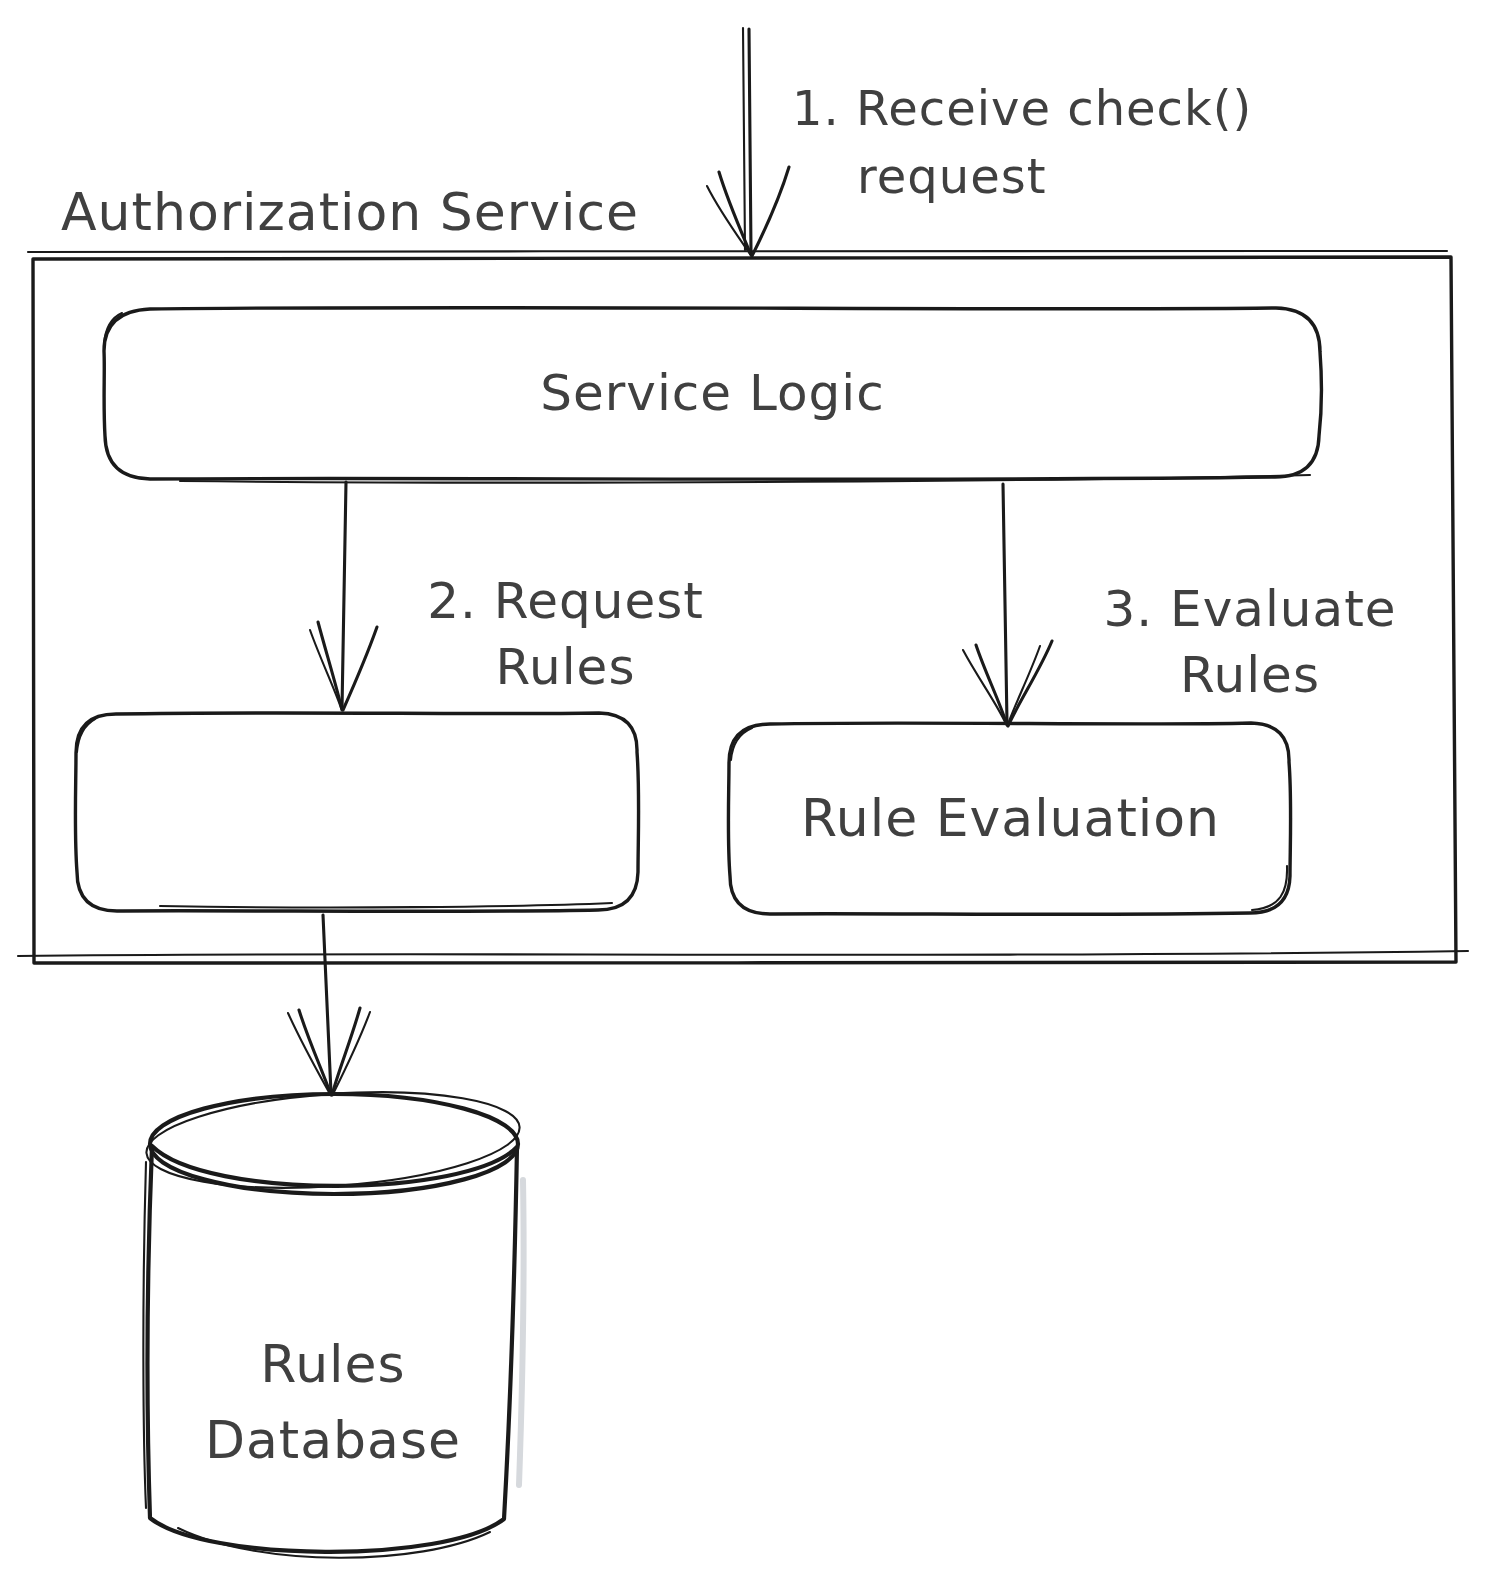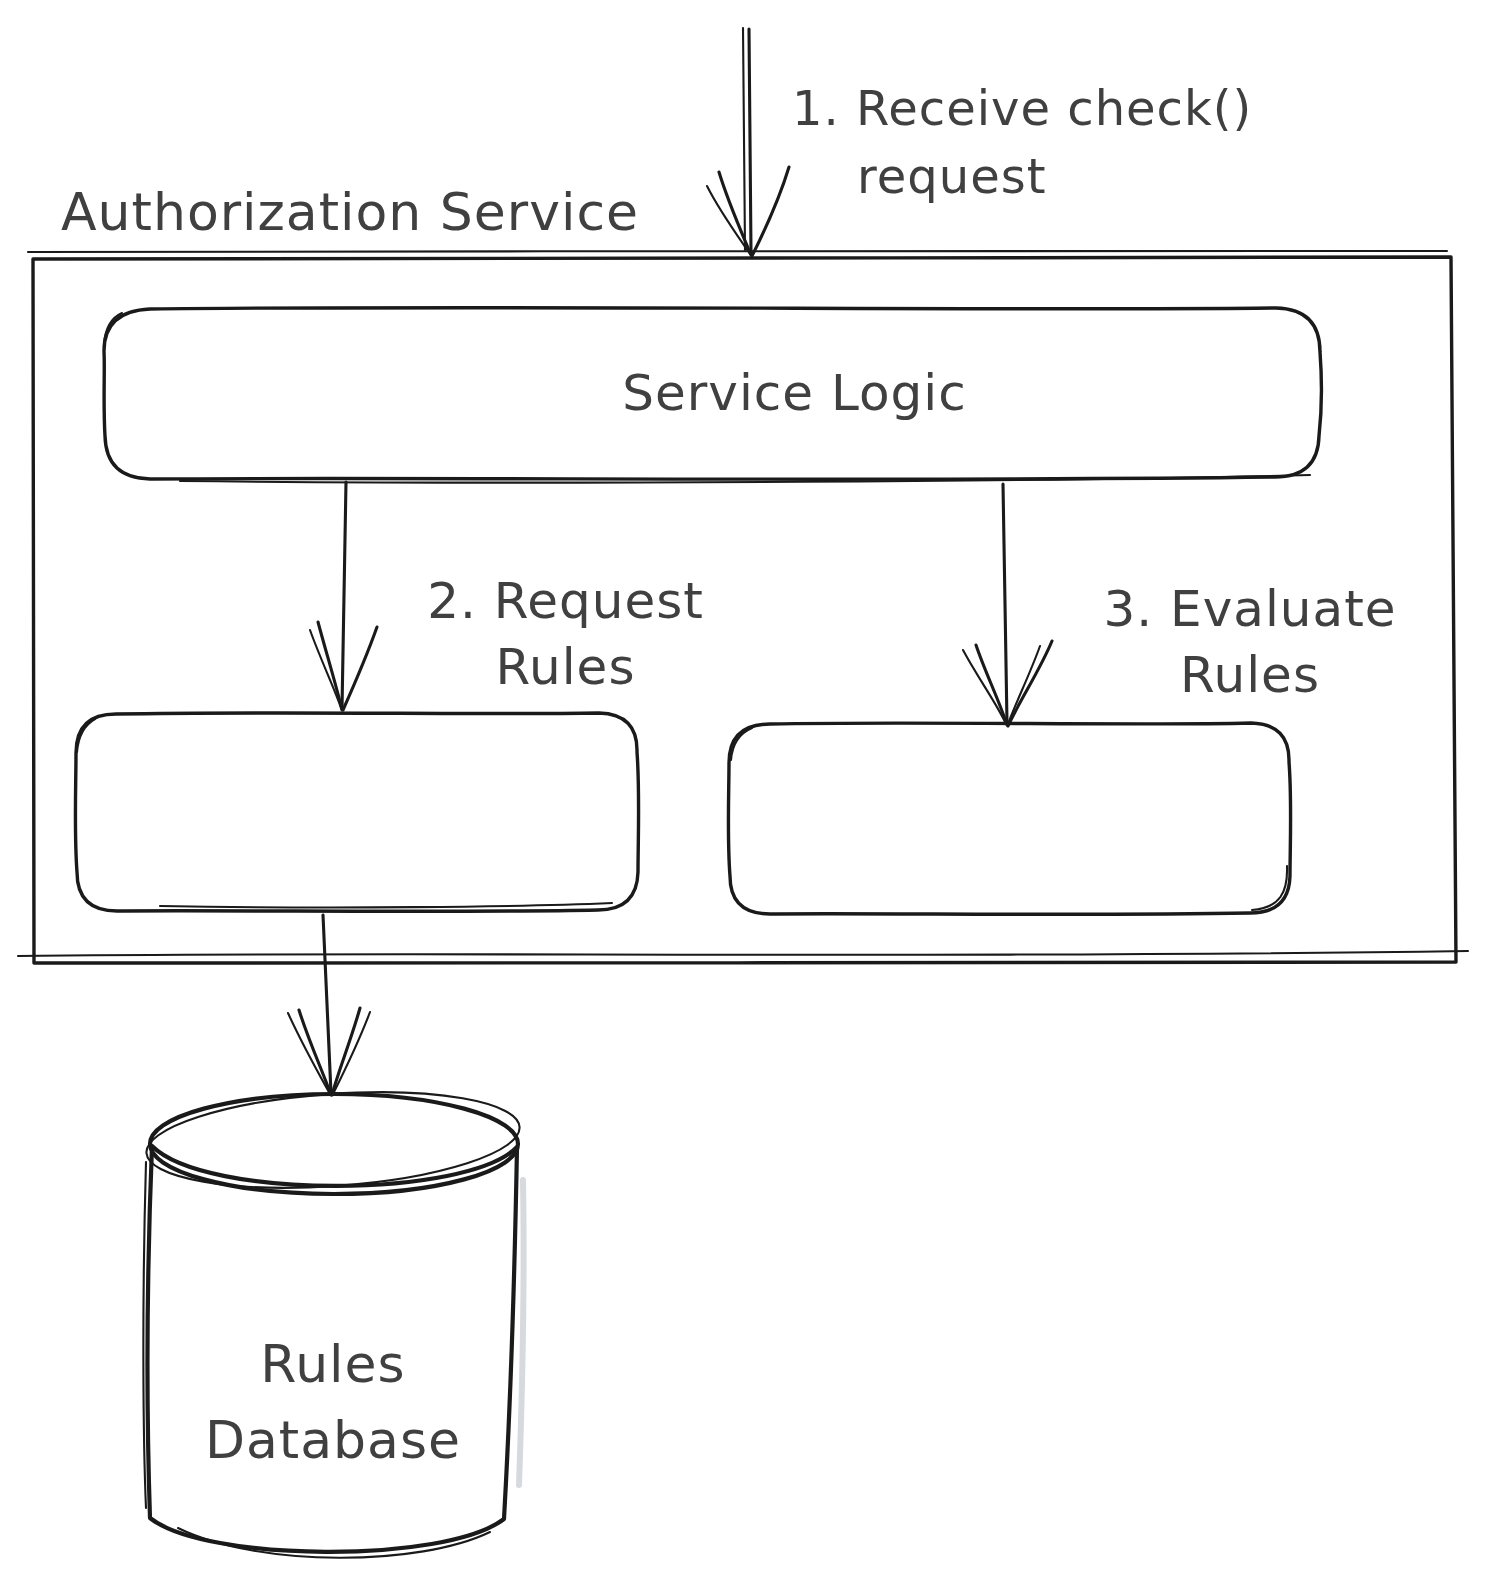--- a/index.html
+++ b/index.html
@@ -17,21 +17,21 @@
   .stroke.arrow{stroke-width:3.1;}
   .stroke.cyl{stroke-width:4.2;}
   .shadow{fill:none;stroke:#d6d9dd;stroke-width:6;stroke-linecap:round;}
   .label{position:absolute;color:#404040;letter-spacing:1px;}
   .centerbox{display:flex;align-items:center;justify-content:center;text-align:center;}
   .pre{white-space:pre-wrap;}
   .preline{white-space:pre-line;text-align:center;margin-top:44px;}
 
   .auth-label{left:46px;top:182px;font-size:52px;margin-left:15px;}
   .step1-label{left:792px;top:74px;font-size:48px;line-height:68px;}
-  .service-logic-label{left:103px;top:307px;width:1383px;height:172px;font-size:50px;}
+  .service-logic-label{left:103px;top:307px;width:1219px;height:172px;font-size:50px;}
   .step2-label{left:398px;top:524px;width:335px;font-size:50px;line-height:66px;}
   .step3-label{left:1055px;top:532px;width:390px;font-size:50px;line-height:66px;}
   .rule-storage-label{left:76px;top:712px;width:564px;height:199px;font-size:52px;}
   .rule-eval-label{left:729px;top:722px;width:563px;height:192px;font-size:52px;}
   .db-label{left:150px;top:1282px;width:366px;font-size:52px;line-height:76px;}
 </style>
 </head>
 <body>
 
 <div class="canvas">
@@ -93,17 +93,18 @@
 
   <div class="label service-logic-label centerbox">Service Logic</div>
 
   <div class="label step2-label preline">2. Request
 Rules</div>
 
   <div class="label step3-label preline">3. Evaluate
 Rules</div>
 
 
+  <div class="label rule-eval-label centerbox">Rule Evaluation</div>
 
   <div class="label db-label preline">Rules
 Database</div>
 
 </div>
 
 </body></html>

